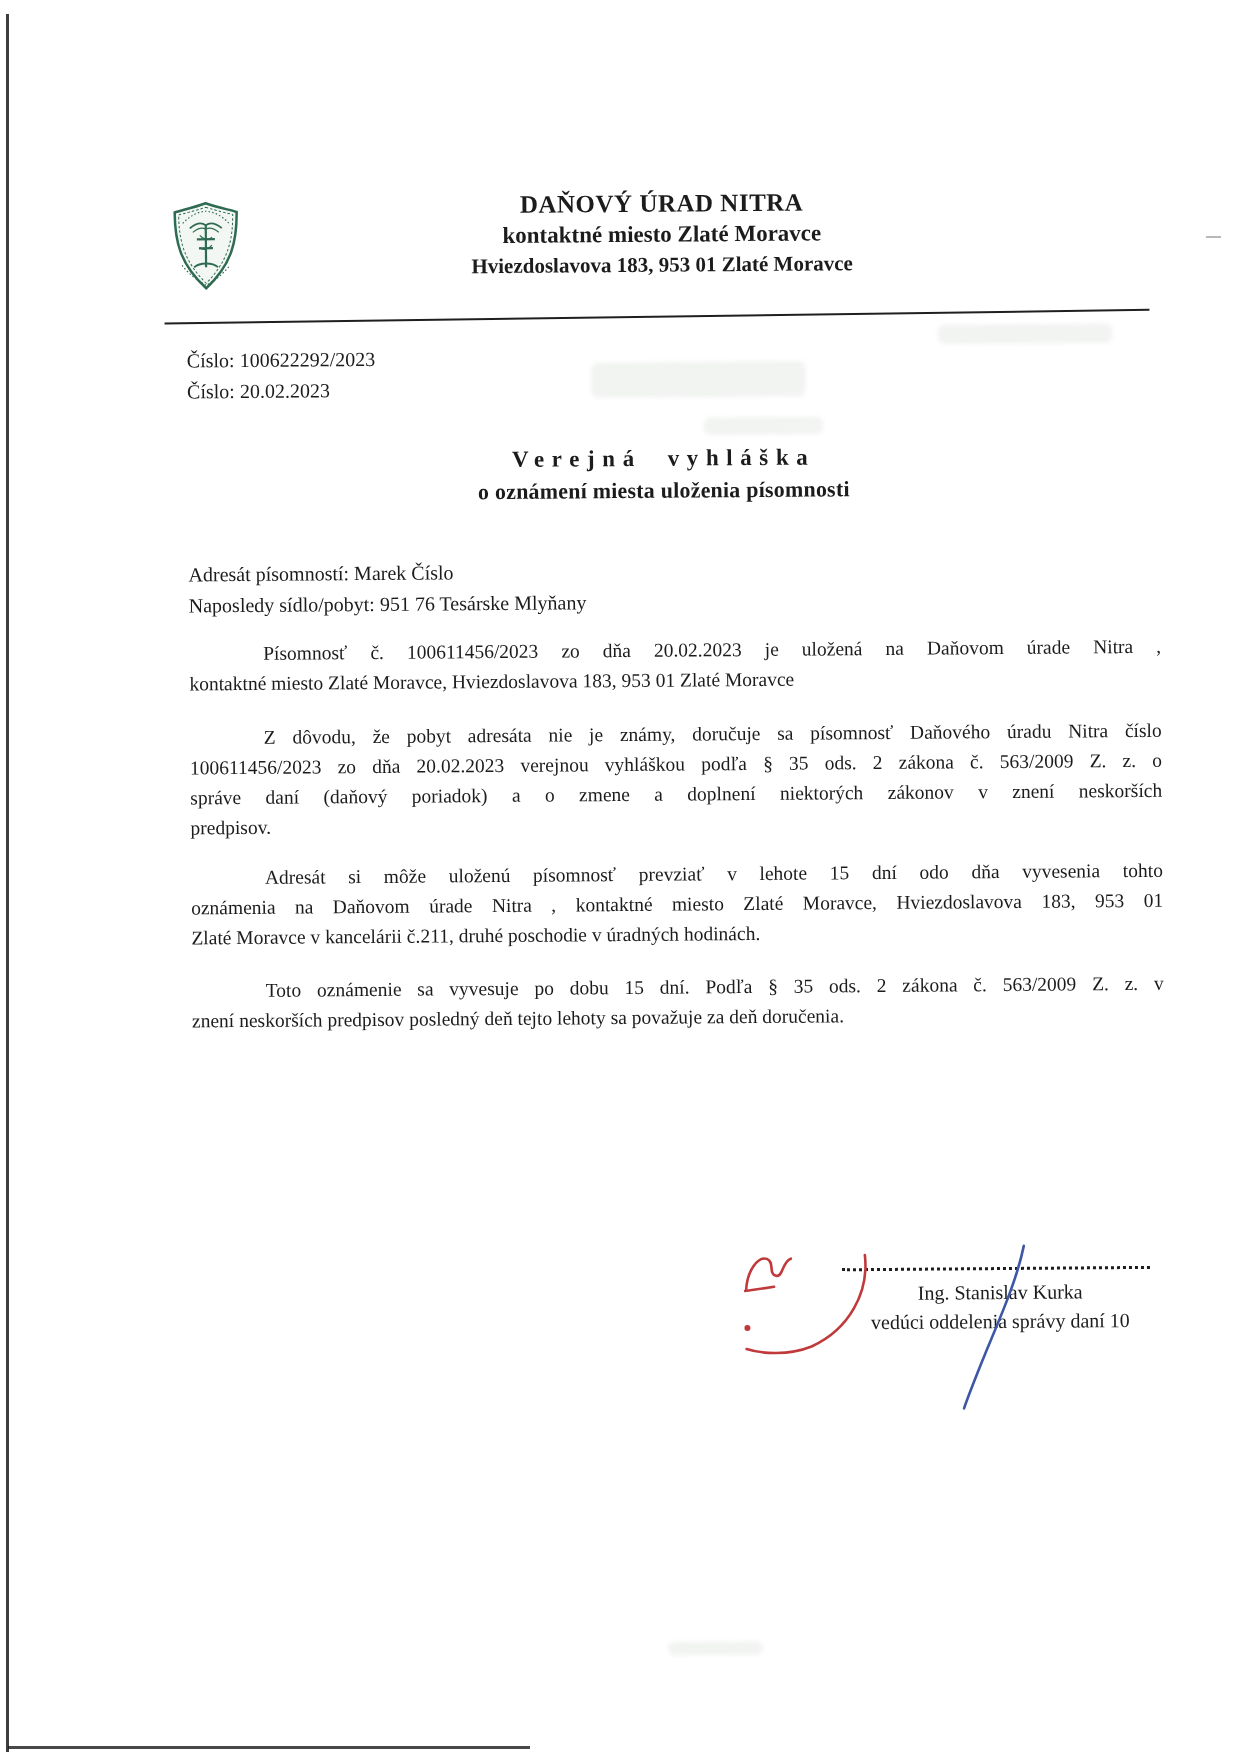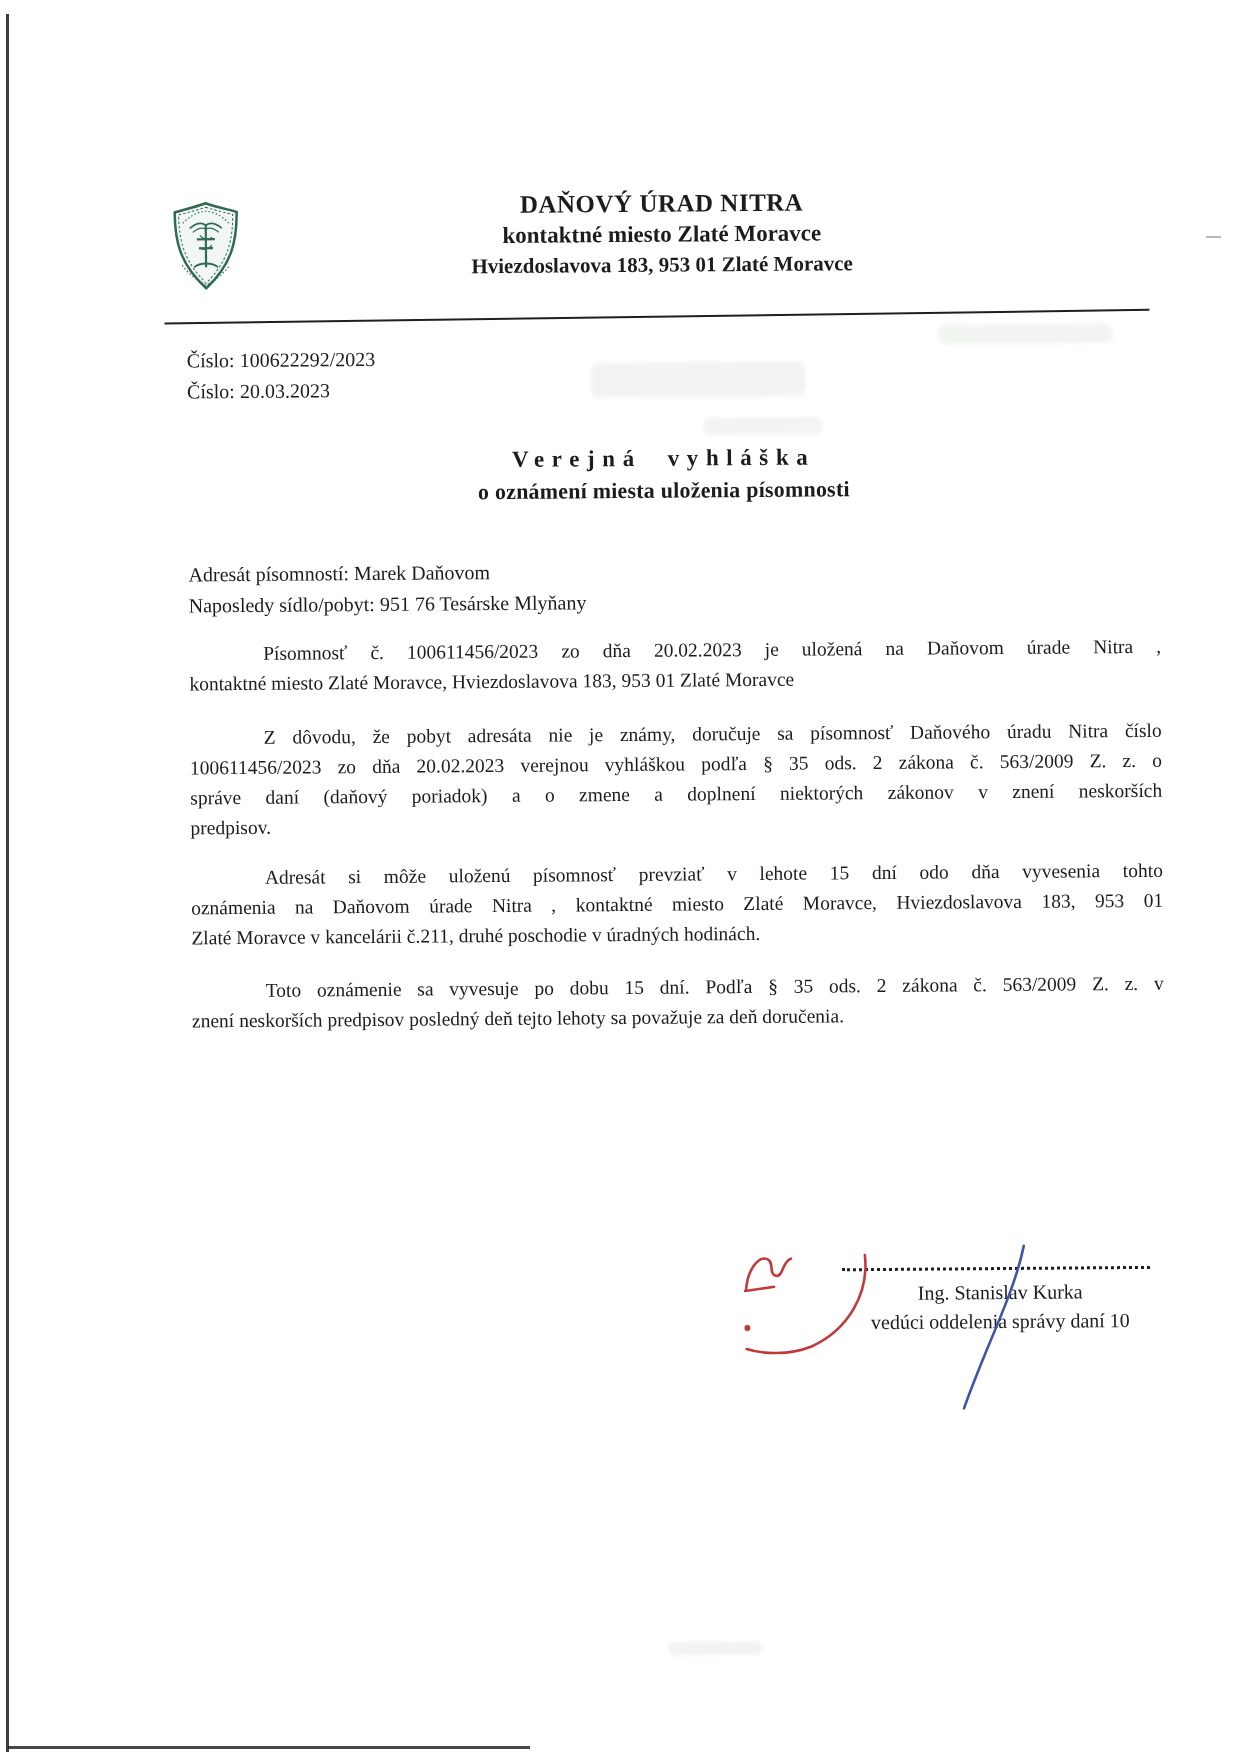--- a/index.html
+++ b/index.html
@@ -81,32 +81,32 @@
       <div class="office-subtitle">kontaktné miesto Zlaté Moravce</div>
       <div class="office-address">Hviezdoslavova 183, 953 01 Zlaté Moravce</div>
     </div>
     <div class="abs header-rule"></div>
 
     <div class="abs meta">
       <div>
         <span>Číslo:</span>&nbsp;<span>100622292/2023</span>
       </div>
       <div>
-        <span>Číslo:</span>&nbsp;<span>20.03.2023</span>
+        <span>Číslo:</span>&nbsp;<span>20.02.2023</span>
       </div>
     </div>
 
     <div class="abs notice">
       <div class="notice-heading">Verejná vyhláška</div>
       <div class="notice-subheading">o oznámení miesta uloženia písomnosti</div>
     </div>
 
     <div class="abs addressee">
       <div>
-        <span>Adresát písomností:</span>&nbsp;<span>Marek Daňovom</span>
+        <span>Adresát písomností:</span>&nbsp;<span>Marek Číslo</span>
       </div>
       <div>
         <span>Naposledy sídlo/pobyt:</span>&nbsp;<span>951 76 Tesárske Mlyňany</span>
       </div>
     </div>
 
     <div class="abs para p1">
       <div class="jline indent">Písomnosť č. 100611456/2023 zo dňa 20.02.2023 je uložená na Daňovom úrade Nitra ,</div>
       <div class="lline">kontaktné miesto Zlaté Moravce, Hviezdoslavova 183, 953 01 Zlaté Moravce</div>
     </div>

